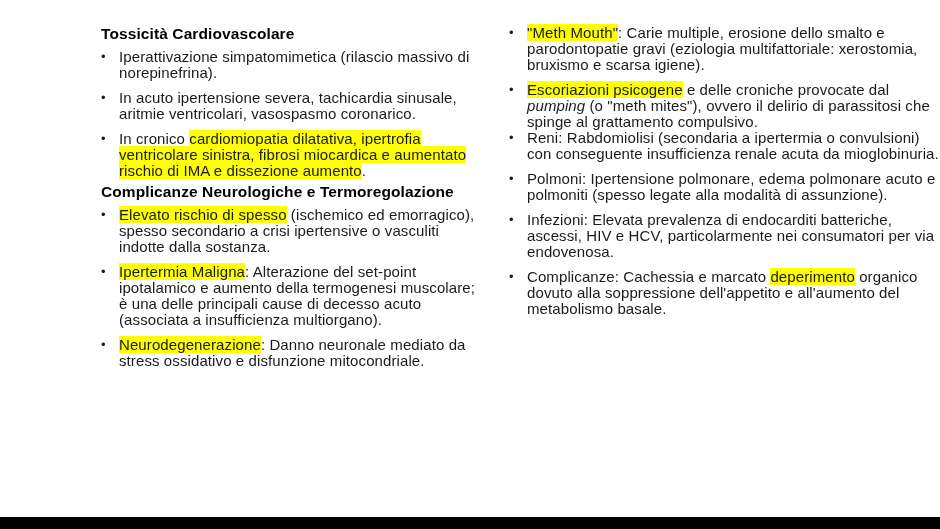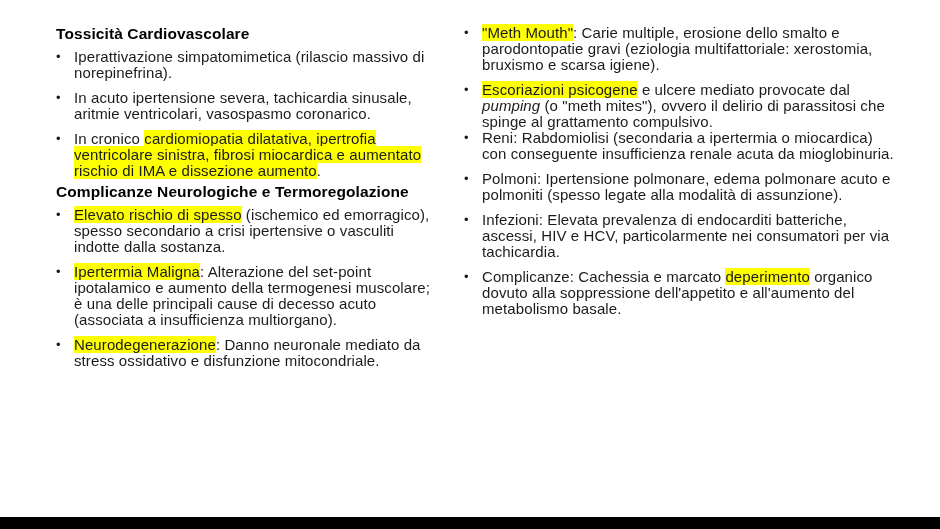--- a/index.html
+++ b/index.html
@@ -15,21 +15,21 @@
     overflow: hidden;
   }
   .slide {
     position: relative;
     width: 940px; height: 529px;
     background: var(--bg);
     overflow: hidden;
   }
   .columns {
     display: flex;
-    padding: 25px 0 0 56px;
+    padding: 25px 0 0 101px;
     gap: 26px;
   }
   .col { flex: 0 0 auto; }
   .col-left  { width: 382px; }
   .col-right { width: 430px; }
 
   .heading {
     font-size: 15.5px;
     line-height: 17px;
     font-weight: bold;
@@ -107,35 +107,35 @@
         </ul>
       </div>
     <div class="col col-right" id="col-1">
         <ul class="bullets">
           <li>
             <span class="marker">•</span>
             <span class="txt"><span class="hl">"Meth Mouth"</span><span>: Carie multiple, erosione dello smalto e parodontopatie gravi (eziologia multifattoriale: xerostomia, bruxismo e scarsa igiene).</span></span>
           </li>
           <li>
             <span class="marker">•</span>
-            <span class="txt"><span class="hl">Escoriazioni psicogene</span><span> e ulcere mediato provocate dal </span><span class="it">pumping</span><span> (o "meth mites"), ovvero il delirio di parassitosi che spinge al grattamento compulsivo.</span></span>
+            <span class="txt"><span class="hl">Escoriazioni psicogene</span><span> e delle croniche provocate dal </span><span class="it">pumping</span><span> (o "meth mites"), ovvero il delirio di parassitosi che spinge al grattamento compulsivo.</span></span>
           </li>
         </ul>
         <ul class="bullets">
           <li>
             <span class="marker">•</span>
-            <span class="txt"><span>Reni: Rabdomiolisi (secondaria a ipertermia o miocardica) con conseguente insufficienza renale acuta da mioglobinuria.</span></span>
+            <span class="txt"><span>Reni: Rabdomiolisi (secondaria a ipertermia o convulsioni) con conseguente insufficienza renale acuta da mioglobinuria.</span></span>
           </li>
           <li>
             <span class="marker">•</span>
             <span class="txt"><span>Polmoni: Ipertensione polmonare, edema polmonare acuto e polmoniti (spesso legate alla modalità di assunzione).</span></span>
           </li>
           <li>
             <span class="marker">•</span>
-            <span class="txt"><span>Infezioni: Elevata prevalenza di endocarditi batteriche, ascessi, HIV e HCV, particolarmente nei consumatori per via tachicardia.</span></span>
+            <span class="txt"><span>Infezioni: Elevata prevalenza di endocarditi batteriche, ascessi, HIV e HCV, particolarmente nei consumatori per via endovenosa.</span></span>
           </li>
           <li>
             <span class="marker">•</span>
             <span class="txt"><span>Complicanze: Cachessia e marcato </span><span class="hl">deperimento</span><span> organico dovuto alla soppressione dell'appetito e all'aumento del metabolismo basale.</span></span>
           </li>
         </ul>
       </div>
   </div>
   <div class="footer-bar" style="background: rgb(0, 0, 0);"></div>
 </div>

